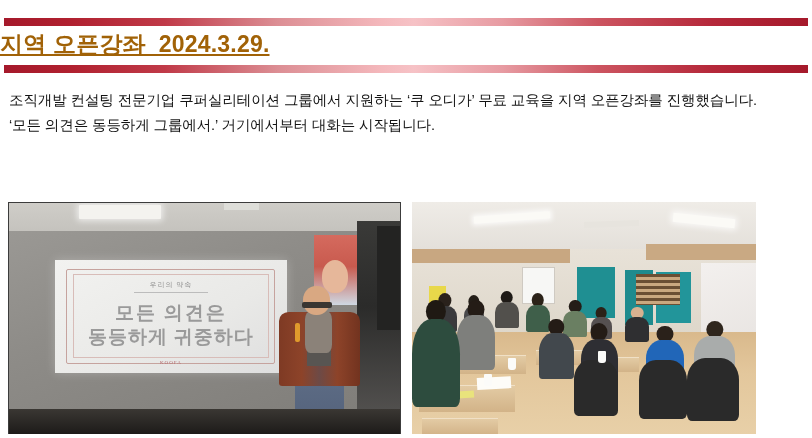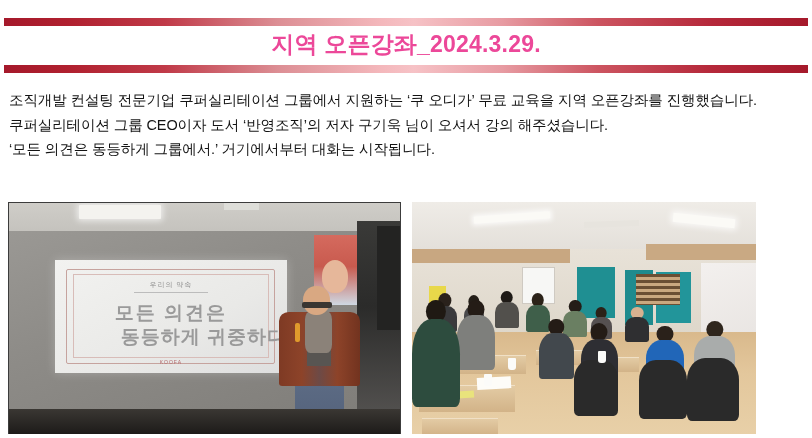--- a/index.html
+++ b/index.html
@@ -42,27 +42,28 @@
         #a5192b 100%);
   }
   .rule-top { top: 18px; }
   .rule-bottom { top: 65px; }
 
   .doc-title {
     position: absolute;
     left: 0;
     top: 27px;
     width: 812px;
-    text-align: center;
+    text-align: left;
     font-size: 23px;
     font-weight: 700;
     letter-spacing: 0.2px;
-    color: #ec4899;
+    color: #a16207;
     line-height: 34px;
     white-space: nowrap;
+    text-decoration: underline;
   }
 
   
   .body-text {
     position: absolute;
     left: 9px;
     top: 88px;
     width: 796px;
   }
   .body-line {
@@ -74,20 +75,21 @@
     letter-spacing: -0.1px;
   }
 
   
   .photo-row {
     position: absolute;
     left: 0;
     top: 202px;
     width: 812px;
     height: 236px;
+    font-family: Liberation Serif, serif;
   }
   .photo {
     position: absolute;
     top: 0;
     overflow: hidden;
     background: #d8d6d2;
   }
   .photo-left {
     left: 8px;
     width: 393px;
@@ -160,21 +162,21 @@
   .lp-head1 {
     position: absolute; left: 0; top: 36%; width: 100%;
     text-align: center;
     font-size: 19px;
     font-weight: 700;
     color: #9a9a9a;
     letter-spacing: 2px;
   }
   .lp-head2 {
     position: absolute; left: 0; top: 57%; width: 100%;
-    text-align: right;
+    text-align: center;
     font-size: 19px;
     font-weight: 700;
     color: #9a9a9a;
     letter-spacing: 1px;
   }
   .lp-logo {
     position: absolute; left: 0; bottom: 7%; width: 100%;
     text-align: center;
     font-size: 5px;
     color: #b4696c;
@@ -330,21 +332,20 @@
 <body>
 
 <div class="header">
   <div class="rule rule-top"></div>
   <div class="doc-title">지역  오픈강좌_2024.3.29.</div>
   <div class="rule rule-bottom"></div>
 </div>
 
 <div class="body-text">
   <div class="body-line">조직개발 컨설팅 전문기업 쿠퍼실리테이션 그룹에서 지원하는 ‘쿠 오디가’ 무료 교육을 지역 오픈강좌를 진행했습니다.</div>
-  <div class="body-line">쿠퍼실리테이션 그룹 CEO이자 도서 ‘반영조직’의 저자 구기욱 님이 오셔서 강의 해주셨습니다.</div>
   <div class="body-line">‘모든 의견은 동등하게 그룹에서.’ 거기에서부터 대화는 시작됩니다.</div>
 </div>
 
 <div class="photo-row">
 
   <div class="photo photo-left">
     <div class="photo-inner">
       <div class="lp-ceiling"></div>
       <div class="lp-light"></div>
       <div class="lp-light2"></div>

